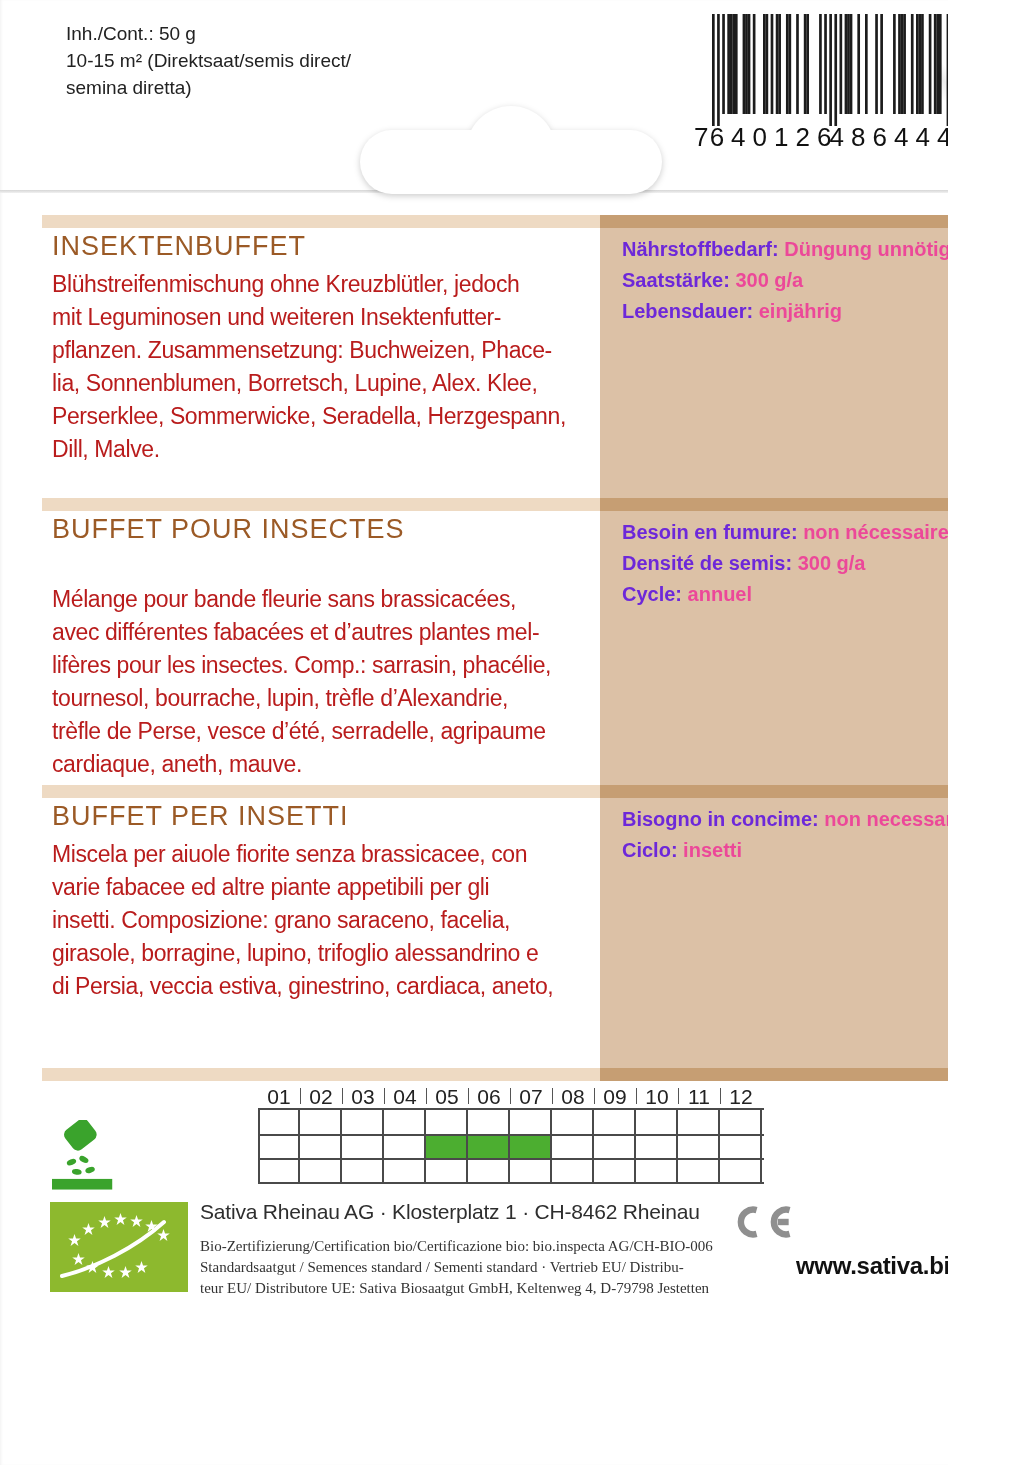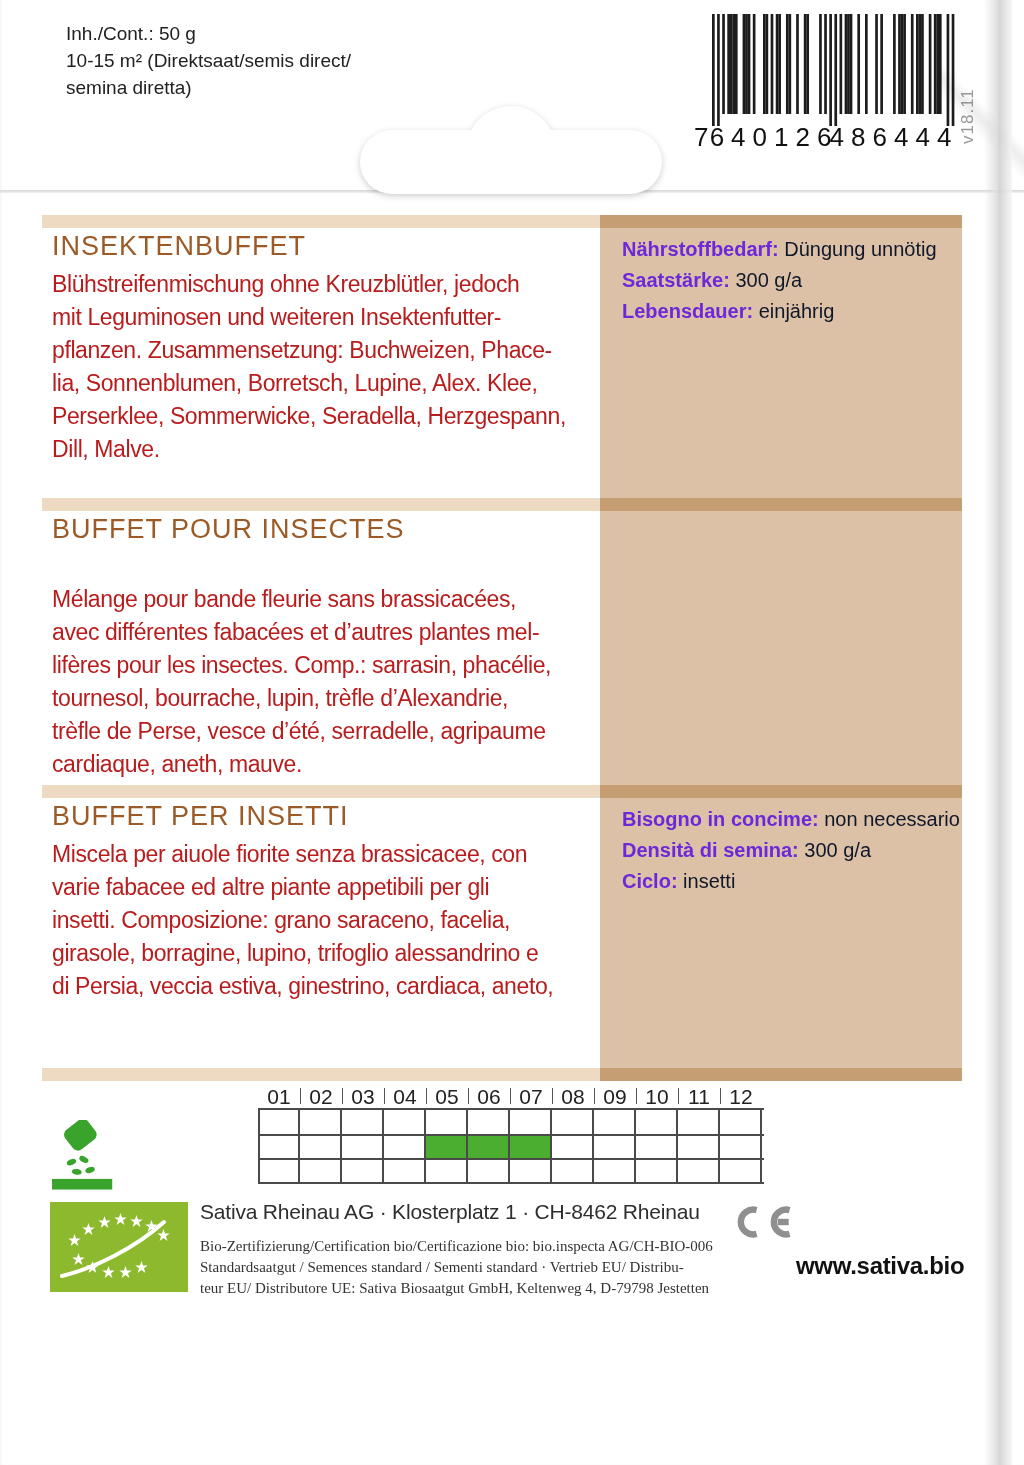--- a/index.html
+++ b/index.html
@@ -9,21 +9,21 @@
     --strip-light:#eedac3;
     --calendar-green:#4cae30;
     --icon-green:#3aa32c;
     --eu-green:#8db92e;
     --ce-gray:#8f8f8f;
     --text-dark:#333333;
     --grid-line:#4a4a4a;
   }
   html,body{margin:0;padding:0;background:#fff;}
   .page{
-    position:relative;width:1024px;height:1465px;background:#ffffff;overflow:hidden;
+    position:relative;width:948px;height:1465px;background:#ffffff;overflow:hidden;
     font-family:"Liberation Sans","DejaVu Sans",sans-serif;color:var(--text-dark);
     box-shadow:inset 2px 0 3px -1px rgba(0,0,0,0.06);
   }
   .abs{position:absolute;}
 
   
   .contents-info{left:66px;top:20px;font-size:19px;line-height:27px;color:#222;white-space:pre;}
 
   
   .barcode-wrap{left:690px;top:14px;}
@@ -43,21 +43,21 @@
   
   .tan-panel{left:600px;top:215px;width:362px;height:866px;background:var(--panel-tan);}
   .strip-left{left:42px;width:558px;height:13px;background:var(--strip-light);}
   .strip-right{left:600px;width:362px;height:13px;background:var(--strip-dark);}
 
   
   .sec-title{font-size:27px;font-weight:normal;letter-spacing:1px;color:var(--accent-brown);white-space:pre;}
   .sec-body{font-size:23px;line-height:33px;letter-spacing:-0.4px;color:#b91c1c;white-space:pre;}
   .info-box{width:336px;font-size:20px;line-height:31px;white-space:nowrap;}
   .info-box .lbl{font-weight:bold;color:#6d28d9;}
-  .info-box .val{color:#0f172a;}
+  .info-box .val{color:#ec4899;font-weight:bold;}
 
   
   .calendar{left:258px;top:1085px;width:506px;}
   .cal-head{display:flex;height:23px;}
   .cal-head-cell{width:42px;box-sizing:border-box;text-align:center;font-size:21px;color:#222;position:relative;line-height:23px;}
   .cal-head-cell:not(:last-child)::after{content:"";position:absolute;right:-1px;top:3px;width:1.5px;height:16px;background:#555;}
   .cal-grid{border-top:2px solid var(--grid-line);border-bottom:2px solid var(--grid-line);}
   .cal-row{display:flex;height:24px;box-sizing:border-box;}
   .cal-row:not(:first-child){border-top:2px solid var(--grid-line);}
   .cal-cell{width:42px;box-sizing:border-box;border-right:2px solid var(--grid-line);}
@@ -169,30 +169,34 @@
       <div><span class="lbl">Lebensdauer:</span><span class="val"> einjährig</span></div>
     </div>
 
   <div class="abs sec-title" style="left:52px;top:514px">BUFFET POUR INSECTES</div>
   <div class="abs sec-body" style="left:52px;top:583px">Mélange pour bande fleurie sans brassicacées,
 avec différentes fabacées et d’autres plantes mel-
 lifères pour les insectes. Comp.: sarrasin, phacélie,
 tournesol, bourrache, lupin, trèfle d’Alexandrie,
 trèfle de Perse, vesce d’été, serradelle, agripaume
 cardiaque, aneth, mauve.</div>
+  <div class="abs info-box" style="left:622px;top:517px">
+      <div><span class="lbl">Besoin en fumure:</span><span class="val"> non nécessaire</span></div>
+      <div><span class="lbl">Densité de semis:</span><span class="val"> 300 g/a</span></div>
+      <div><span class="lbl">Cycle:</span><span class="val"> annuel</span></div>
+    </div>
 
   <div class="abs sec-title" style="left:52px;top:801px">BUFFET PER INSETTI</div>
   <div class="abs sec-body" style="left:52px;top:838px">Miscela per aiuole fiorite senza brassicacee, con
 varie fabacee ed altre piante appetibili per gli
 insetti. Composizione: grano saraceno, facelia,
 girasole, borragine, lupino, trifoglio alessandrino e
 di Persia, veccia estiva, ginestrino, cardiaca, aneto,</div>
   <div class="abs info-box" style="left:622px;top:804px">
       <div><span class="lbl">Bisogno in concime:</span><span class="val"> non necessario</span></div>
-      <div><span class="lbl">Densità di semina:</span><span class="val"> 300 g/a</span></div>
       <div><span class="lbl">Ciclo:</span><span class="val"> insetti</span></div>
     </div>
 
   <div class="abs" style="left:52px;top:1120px">
     <svg width="62" height="70" viewBox="0 0 70 78">
       <g fill="var(--icon-green)">
         <rect x="16" y="2" width="32" height="28" rx="7" transform="rotate(-38 32 16)"></rect>
         <ellipse cx="22" cy="47" rx="5.5" ry="3.2" transform="rotate(-22 22 47)"></ellipse>
         <ellipse cx="36" cy="44" rx="5.5" ry="3.2" transform="rotate(28 36 44)"></ellipse>
         <ellipse cx="28" cy="58" rx="5.5" ry="3.2" transform="rotate(8 28 58)"></ellipse>

